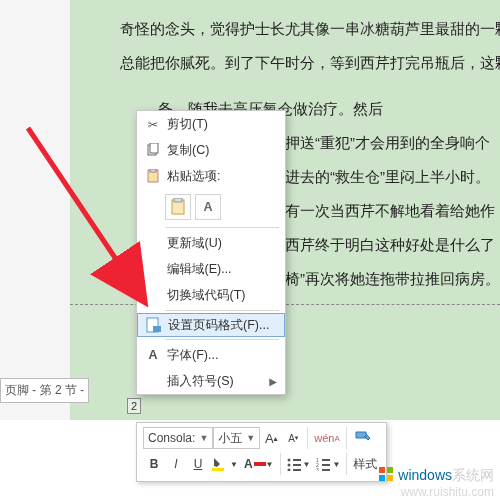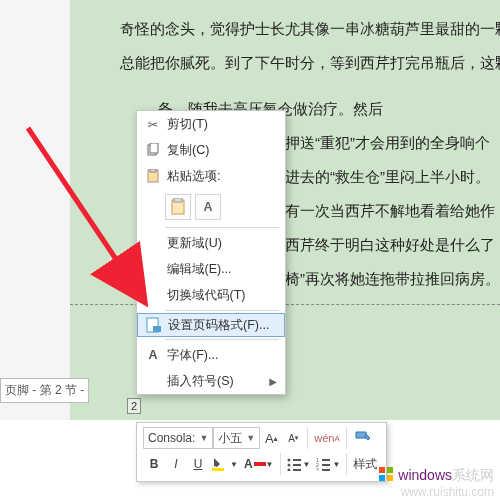--- a/index.html
+++ b/index.html
@@ -120,21 +120,21 @@
   
   .wm {
     position: absolute;
     right: 6px;
     bottom: 4px;
     font-size: 14px;
     color: #cfcfcf;
     font-family: Arial, sans-serif;
     user-select: none;
   }
-  .wm b { color:#701a75; font-weight:normal; }
+  .wm b { color:#0369a1; font-weight:normal; }
   .gray-left {
     position:absolute; left:0; top:0; width:70px; height:420px; background:#f5f5f5;
   }
 </style>
 </head>
 <body>
 
 <div class="gray-left"></div>
 
 <div class="doc-area">

